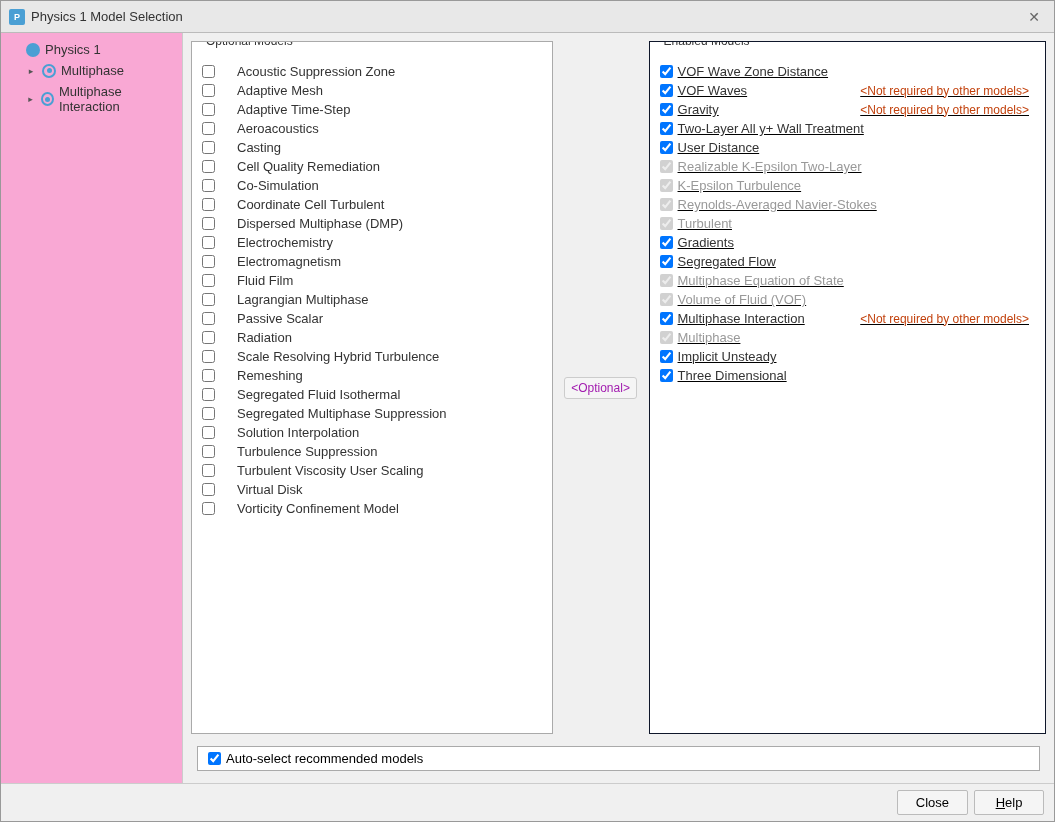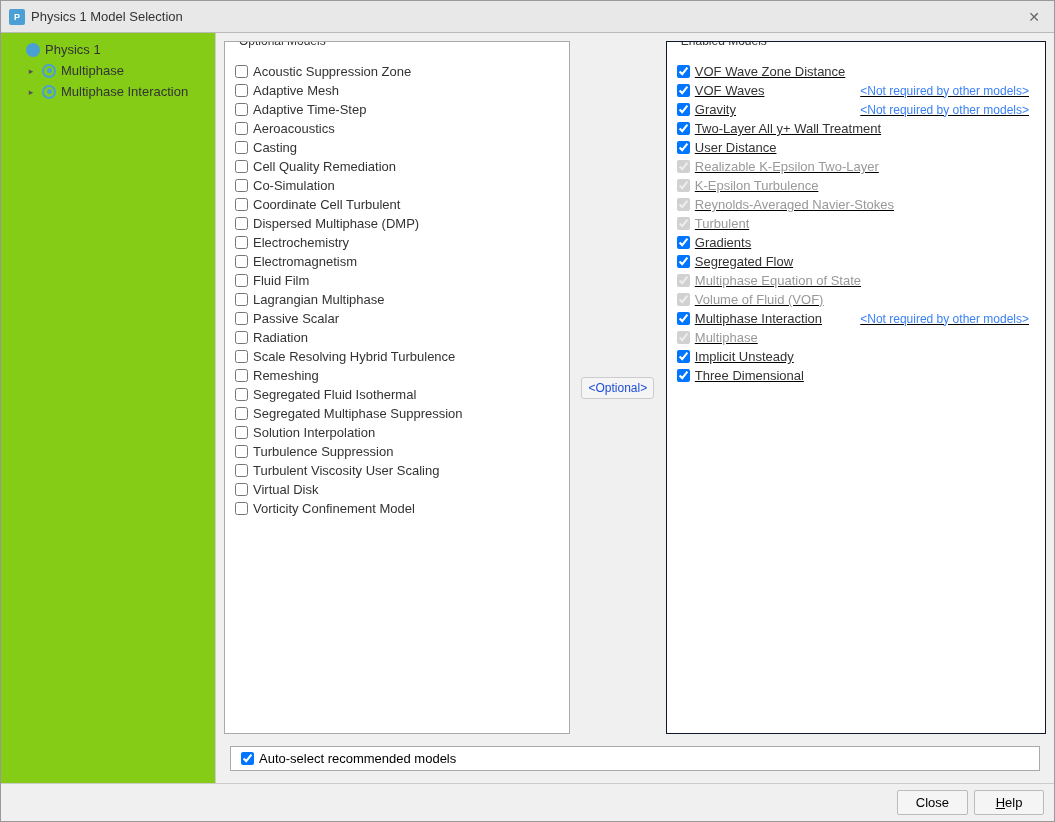--- a/index.html
+++ b/index.html
@@ -61,22 +61,22 @@
       font-size: 14px;
       color: #666;
     }
     .content {
       display: flex;
       flex: 1;
       overflow: hidden;
     }
     
     .tree-panel {
-      width: 215px;
-      background: #84cc16;
+      width: 182px;
+      background: #f9a8d4;
       border-right: 1px solid #ccc;
       padding: 6px 0;
       overflow-y: auto;
     }
     .tree-item {
       padding: 3px 8px;
       cursor: pointer;
       display: flex;
       align-items: center;
       gap: 5px;
@@ -157,42 +157,42 @@
     .optional-group .group-legend { top: -8px; }
     .group-inner {
       padding: 12px 6px 6px 6px;
       overflow-y: auto;
       flex: 1;
     }
     .checkbox-item {
       display: flex;
       align-items: center;
       padding: 2px 4px;
-      gap: 5px;
+      gap: 22px;
       cursor: pointer;
     }
     .checkbox-item input[type="checkbox"] {
       width: 13px;
       height: 13px;
       cursor: pointer;
     }
     .checkbox-label {
       font-size: 13px;
       color: #333;
     }
     
     .arrow-area {
       width: 80px;
       display: flex;
       align-items: center;
       justify-content: center;
     }
     .arrow-label {
       font-size: 12px;
-      color: #1d4ed8;
+      color: #a21caf;
       cursor: pointer;
       border: 1px solid #ccc;
       background: #f5f5f5;
       padding: 3px 6px;
       border-radius: 3px;
     }
     
     .enabled-group {
       flex: 1.1;
       border: 1px solid #0f172a;
@@ -210,21 +210,21 @@
       gap: 5px;
     }
     .enabled-item-label {
       font-size: 13px;
       color: #333;
       flex: 1;
     }
     .enabled-item-label.disabled { color: #999; }
     .enabled-item-note {
       font-size: 12px;
-      color: #3b82f6;
+      color: #c2410c;
       margin-left: auto;
       padding-right: 6px;
     }
     
     .bottom-bar {
       display: flex;
       align-items: flex-end;
       padding: 4px 6px;
       gap: 6px;
     }

